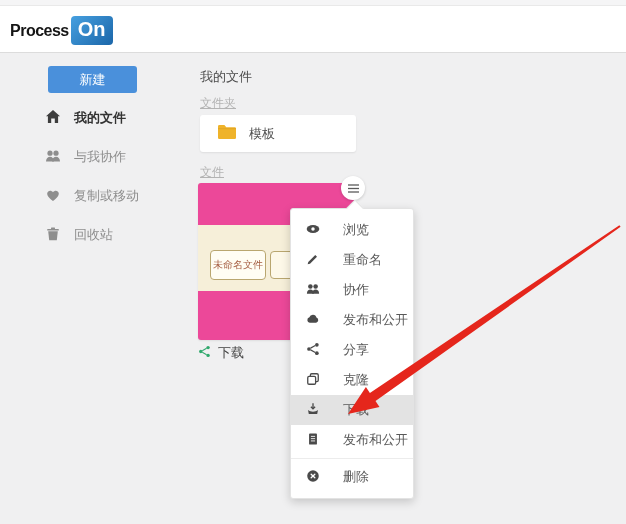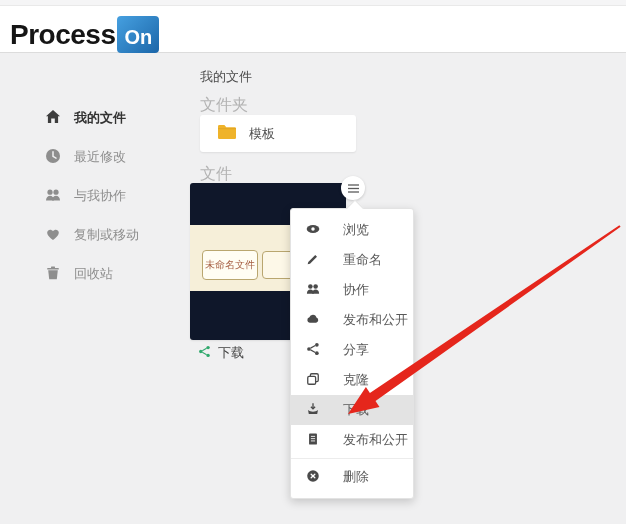--- a/index.html
+++ b/index.html
@@ -8,45 +8,45 @@
     position:relative; width:626px; height:524px; overflow:hidden;
     background:#f0f0f1; font-family:"Liberation Sans", sans-serif;
   }
   
   .top-strip { position:absolute; top:0; left:0; right:0; height:6px;
     background:#f5f5f6; border-bottom:1px solid #e9e9e9; z-index:3; }
   
   .header { position:absolute; top:0; left:0; right:0; height:53px;
     background:#fff; border-bottom:1px solid #dcdcdc; z-index:2; }
   .logo { position:absolute; left:10px; top:16px; display:flex; align-items:center; cursor:pointer; }
-  .logo-process { font-size:28px; font-weight:bold; color:#151515; letter-spacing:-0.5px; }
+  .logo-process { font-size:16px; font-weight:bold; color:#151515; letter-spacing:-0.5px; }
   .logo-on { margin-left:2px; background:linear-gradient(135deg,#46a0e0,#1b66a9);
-    color:#fff; font-size:20px; font-weight:bold; padding:10px 7px 4px; border-radius:4px; }
+    color:#fff; font-size:20px; font-weight:bold; padding:2px 7px 4px; border-radius:4px; }
   
   .new-btn { position:absolute; left:48px; top:66px; width:89px; height:27px;
     background:#4a90db; color:#fff; font-size:13px; border:none; border-radius:3px;
     display:flex; align-items:center; justify-content:center; cursor:pointer; z-index:1; }
   .nav { position:absolute; left:45px; top:108px; width:150px; z-index:1; }
   .nav-item { display:flex; align-items:center; gap:13px; height:20px;
     margin-bottom:19px; font-size:13px; color:#8e8e8e; cursor:pointer; }
   .nav-item.active { color:#333; font-weight:bold; }
   .nav-item svg { width:16px; height:16px; flex:none; }
   .nav-item .ic { fill:#8e8e8e; }
   .nav-item.active .ic { fill:#3d3d3d; }
   
   .main-title { position:absolute; left:200px; top:68px; font-size:13px; color:#4d4d4d; }
-  .sec-label { position:absolute; font-size:16px; color:#b3b3b3; }
+  .sec-label { position:absolute; font-size:12px; color:#b3b3b3;text-decoration:underline; }
   .lbl-folders { left:200px; top:95px; }
   .lbl-files { left:200px; top:164px;text-align:right; }
   .folder-card { position:absolute; left:200px; top:115px; width:156px; height:37px;
     background:#fff; border-radius:3px; box-shadow:0 1px 2px rgba(0,0,0,0.08);
     display:flex; align-items:center; padding-left:17px; gap:12px; cursor:pointer; z-index:1; }
   .folder-name { font-size:13px; color:#4d4d4d;text-align:right; }
-  .file-card { position:absolute; left:190px; top:183px; width:156px; height:157px;
-    background:#0f172a; border-radius:3px; box-shadow:0 1px 2px rgba(0,0,0,0.08); cursor:pointer; z-index:1; }
+  .file-card { position:absolute; left:198px; top:183px; width:156px; height:157px;
+    background:#ec4899; border-radius:3px; box-shadow:0 1px 2px rgba(0,0,0,0.08); cursor:pointer; z-index:1; }
   .preview-band { position:absolute; left:0; top:42px; width:100%; height:66px; background:#f6efd9; }
   .preview-node { position:absolute; left:12px; top:25px; width:56px; height:30px;
     background:#fffdf3; border:1px solid #b9a66f; border-radius:4px;
     font-size:10px; color:#a55d41; display:flex; align-items:center; justify-content:center; }
   .preview-node2 { position:absolute; left:72px; top:26px; width:42px; height:28px;
     background:#fdf8e8; border:1px solid #b9a66f; border-radius:4px; }
   .card-menu-btn { position:absolute; left:341px; top:176px; width:24px; height:24px;
     background:#fff; border-radius:50%; box-shadow:0 1px 3px rgba(0,0,0,0.18);
     display:flex; align-items:center; justify-content:center; cursor:pointer; z-index:4; }
   .file-meta { position:absolute; left:198px; top:344px; display:flex; align-items:center; gap:7px; z-index:1; }
@@ -73,34 +73,28 @@
 <div id="app">
 
   <div class="header">
     <div class="logo">
       <span class="logo-process">Process</span>
       <span class="logo-on">On</span>
     </div>
   </div>
   <div class="top-strip"></div>
 
+  <button class="new-btn">新建</button>
 
   <div class="nav">
     <div class="nav-item active">
       <span><svg viewBox="0 0 16 16">
             <path class="ic" d="M8 1 L15 7.2 H13.1 V14 H9.8 V9.4 H6.2 V14 H2.9 V7.2 H1 Z"></path>
           </svg></span>
       <span>我的文件</span>
-    </div>
-    <div class="nav-item">
-      <span><svg viewBox="0 0 16 16">
-            <circle class="ic" cx="8" cy="8" r="7"></circle>
-            <path d="M8 3.8 V8.4 L11 10.2" stroke="#f0f0f1" stroke-width="1.5" fill="none" stroke-linecap="round"></path>
-          </svg></span>
-      <span>最近修改</span>
     </div>
     <div class="nav-item">
       <span><svg viewBox="0 0 16 16">
             <circle class="ic" cx="5" cy="5.2" r="2.6"></circle>
             <circle class="ic" cx="11" cy="5.2" r="2.6"></circle>
             <path class="ic" d="M1 13.5c0-3.2 2-4.8 4-4.8s4 1.6 4 4.8z"></path>
             <path class="ic" d="M7 13.5c0-3.2 2-4.8 4-4.8s4 1.6 4 4.8z"></path>
           </svg></span>
       <span>与我协作</span>
     </div>

